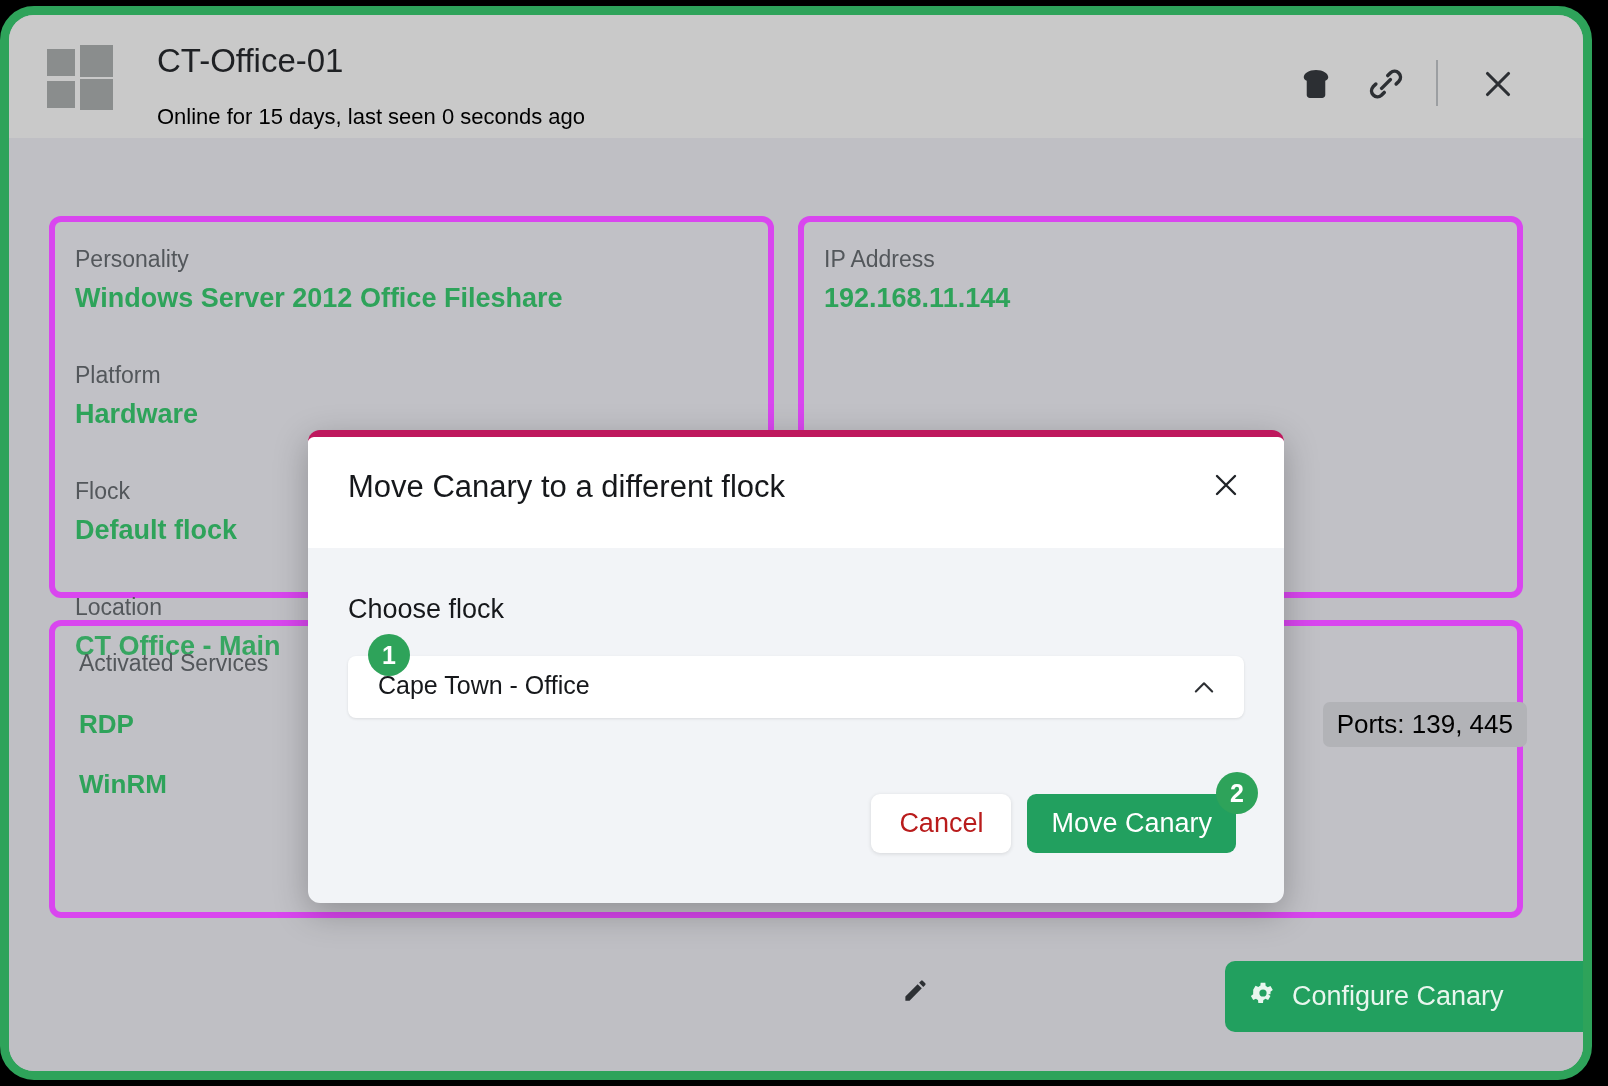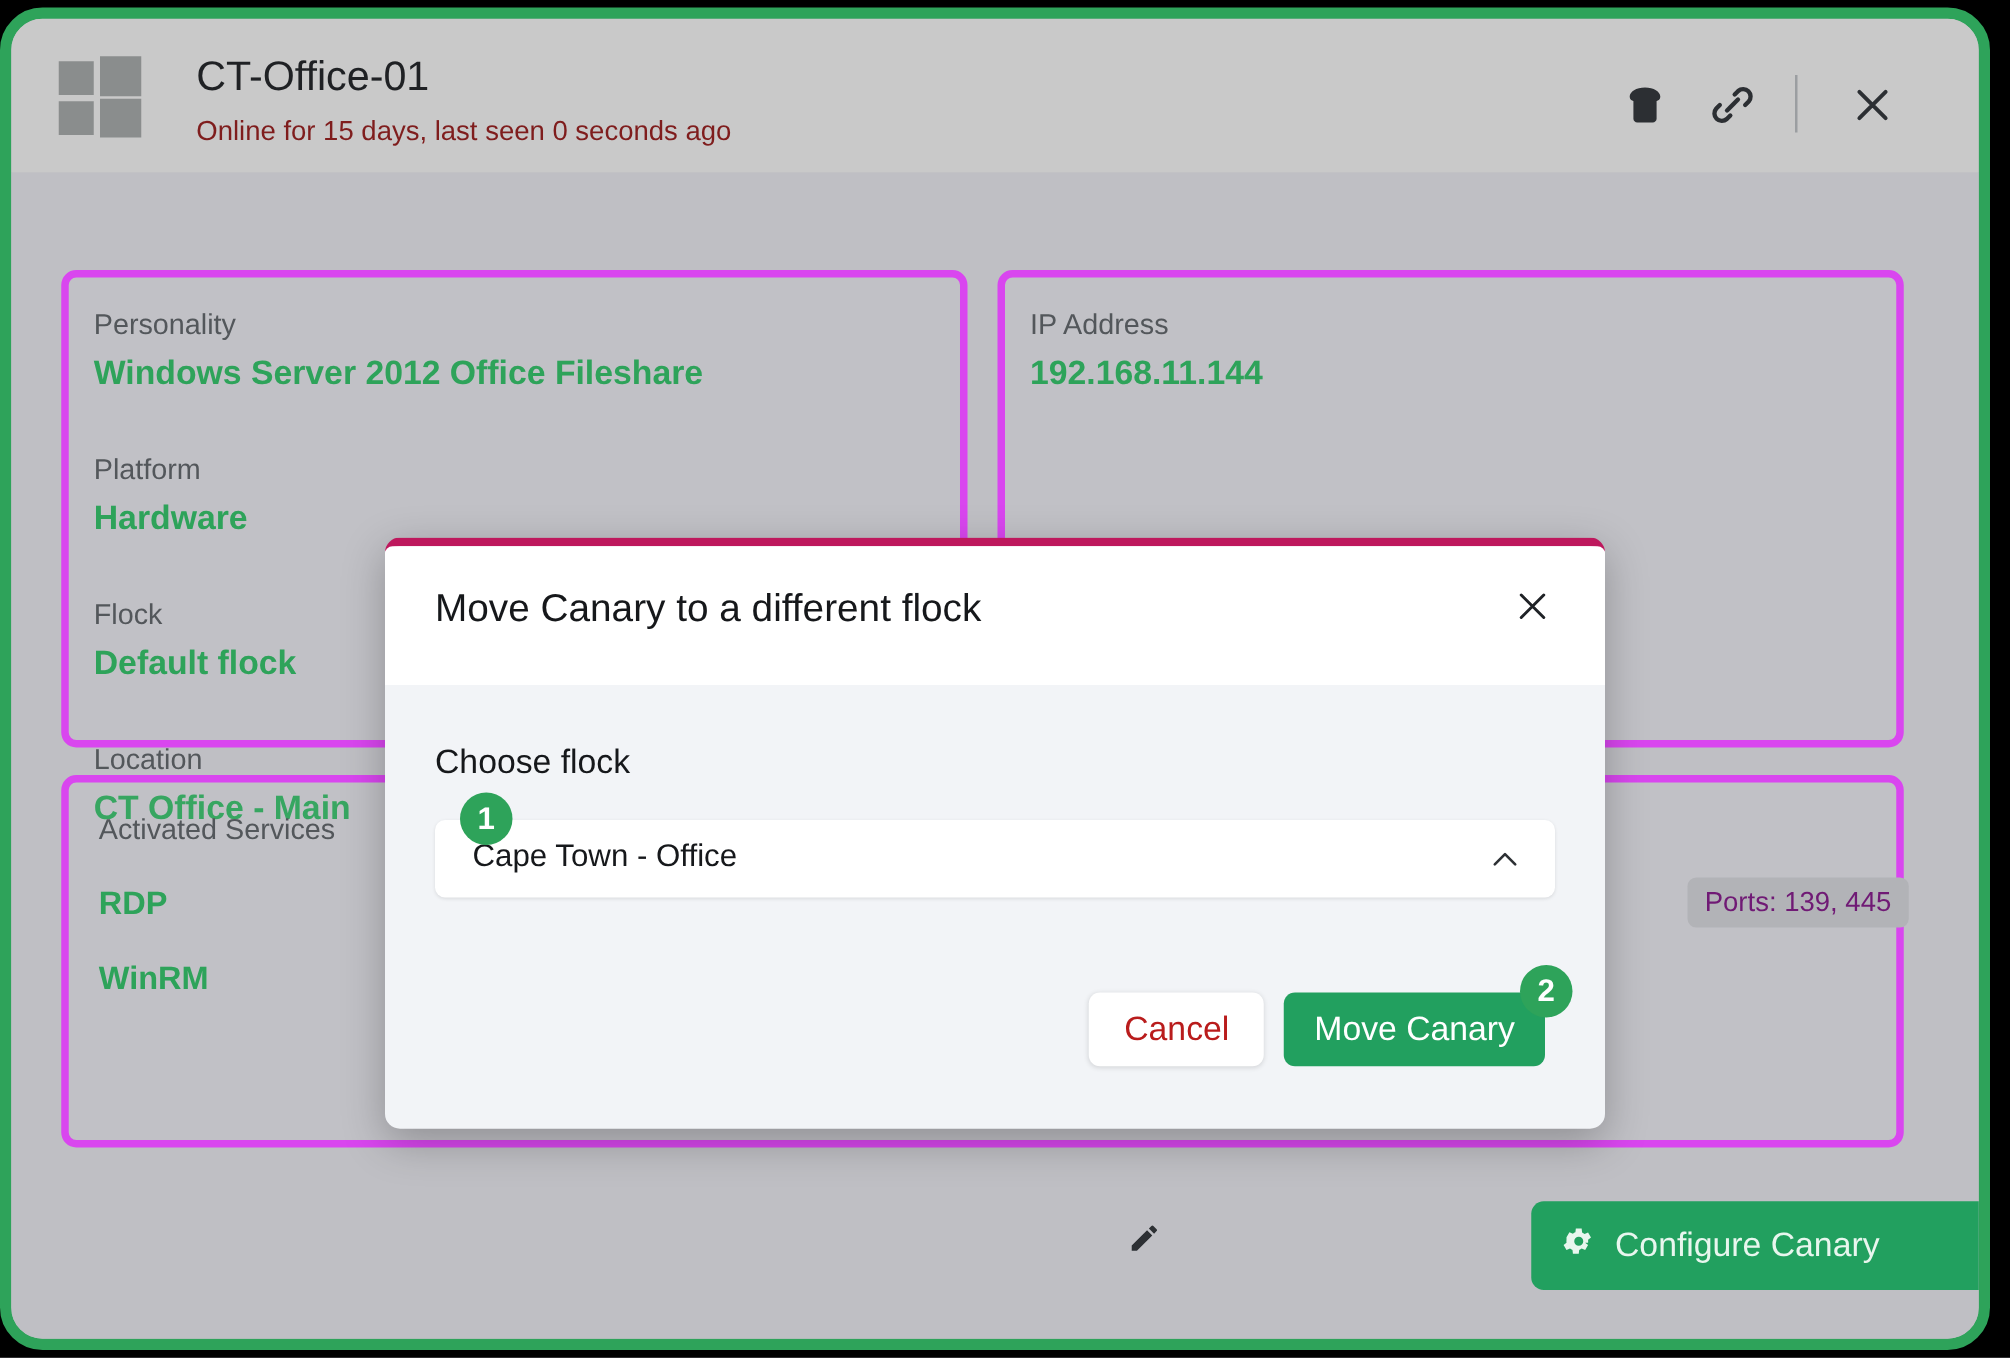--- a/index.html
+++ b/index.html
@@ -58,23 +58,23 @@
     top: 25px;
   }
   #host-title {
     font-size: 33px;
     color: #1f2124;
     line-height: 42px;
     white-space: nowrap;
   }
   #host-status {
     font-size: 22px;
-    color: #7f1d1d;
+    color: #000000;
     line-height: 30px;
-    margin-top: 8px;
+    margin-top: 20px;
     white-space: nowrap;
   }
 
   .tb-icon-btn {
     position: absolute;
     top: 48px;
     width: 42px;
     height: 42px;
     cursor: pointer;
     color: #2c2f33;
@@ -147,22 +147,22 @@
     display: flex;
     align-items: center;
   }
   .svc-name {
     font-size: 26px;
     font-weight: bold;
     color: #2ea35a;
     white-space: nowrap;
   }
   .svc-port {
-    font-size: 22px;
-    color: #701a75;
+    font-size: 26px;
+    color: #000000;
     background: #b2b3b7;
     border-radius: 7px;
     padding: 7px 14px;
     white-space: nowrap;
   }
   #svc-rdp   { left: 24px;  top: 76px;  width: 700px; justify-content: space-between; }
   #svc-winrm { left: 24px;  top: 136px; width: 700px; justify-content: space-between; }
   #svc-wfs   { left: 772px; top: 76px;  width: 700px; justify-content: space-between; }
 
   

